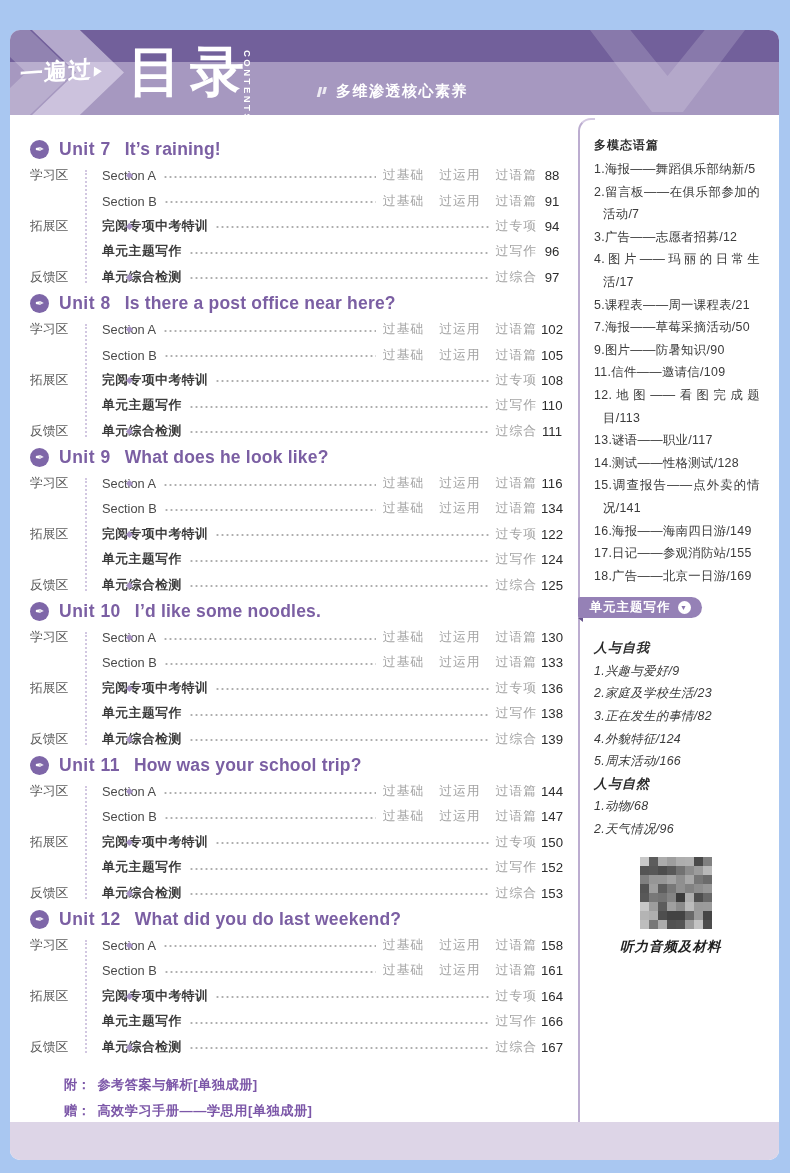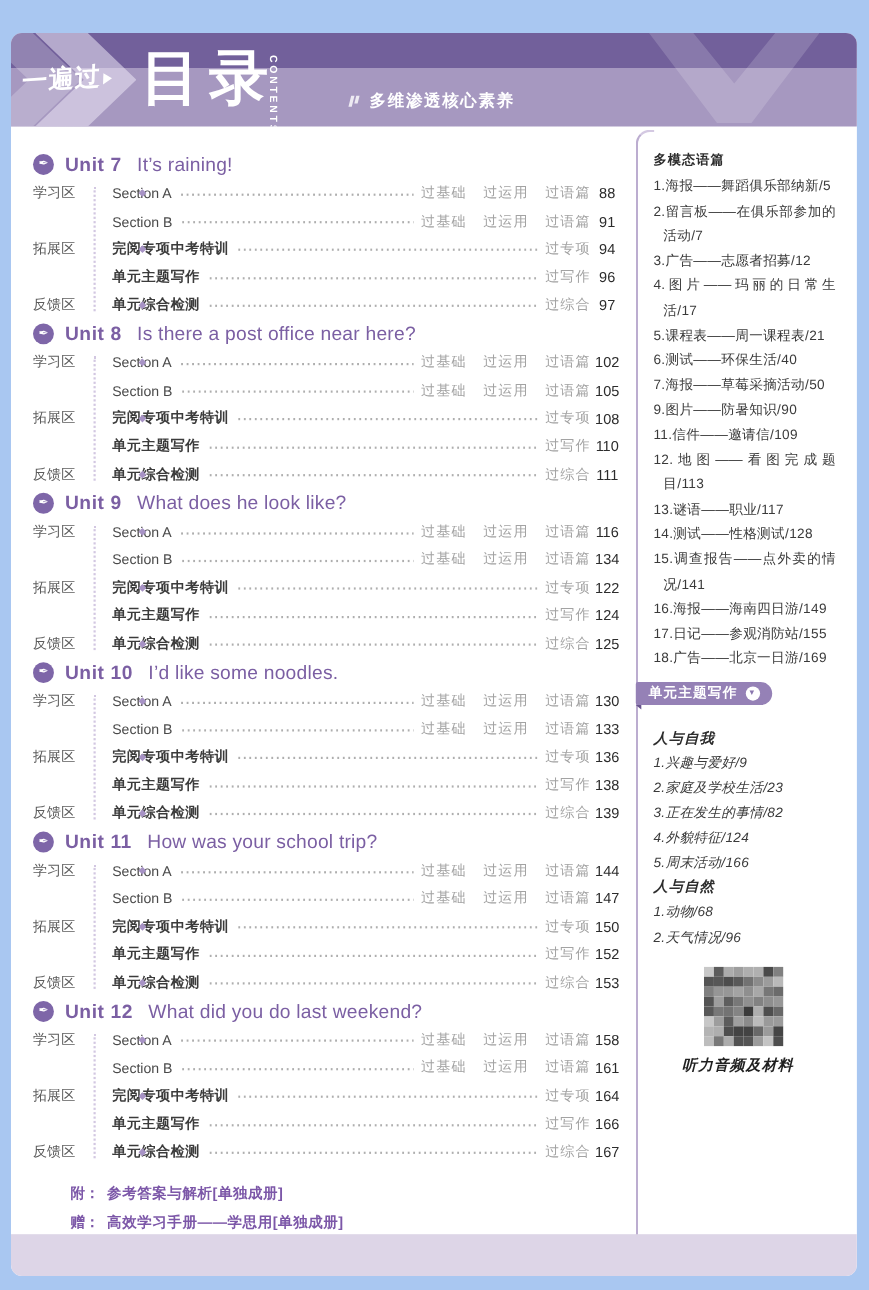--- a/index.html
+++ b/index.html
@@ -61,21 +61,21 @@
   
   .main { position:absolute; left:20px; top:106px; width:537px; }
   .unit { margin-bottom:0; }
   .unit-title { display:flex; align-items:center; height:27px; color:#7b5fa3; }
   .unit-icon {
     width:19px; height:19px; border-radius:50%; background:#7e66a8; color:#fff;
     display:flex; align-items:center; justify-content:center; font-size:11px; line-height:1;
     margin-right:10px; flex:0 0 auto;
   }
   .unit-name { font-size:17.5px; font-weight:bold; letter-spacing:.5px; white-space:nowrap; }
-  .unit-sub  { font-size:17.5px; font-weight:normal; margin-left:14px; letter-spacing:.2px; white-space:nowrap; }
+  .unit-sub  { font-size:17.5px; font-weight:bold; margin-left:14px; letter-spacing:.2px; white-space:nowrap; }
   .rows { position:relative; }
   .rows::before {
     content:""; position:absolute; left:55px; top:7px; bottom:7px; width:0;
     border-left:2px dotted #d2c7e1;
   }
   .row { display:flex; align-items:center; height:25.4px; font-size:12.8px; position:relative; }
   .zone { width:46px; color:#5c5c5c; flex:0 0 auto; white-space:nowrap; }
   .conn { width:26px; flex:0 0 auto; position:relative; height:100%; }
   .marker {
     display:none; position:absolute; left:53.5px; top:50%; width:5px; height:5px;
@@ -624,21 +624,20 @@
     <div class="divider-drop"></div>
 
     <aside class="sidebar">
       <h2 class="sb-title">多模态语篇</h2>
       <ul class="sb-list" id="multimodal-host">
           <li>1.海报——舞蹈俱乐部纳新/5</li>
           <li>2.留言板——在俱乐部参加的活动/7</li>
           <li>3.广告——志愿者招募/12</li>
           <li>4.图片——玛丽的日常生活/17</li>
           <li>5.课程表——周一课程表/21</li>
-          <li>6.测试——环保生活/40</li>
           <li>7.海报——草莓采摘活动/50</li>
           <li>9.图片——防暑知识/90</li>
           <li>11.信件——邀请信/109</li>
           <li>12.地图——看图完成题目/113</li>
           <li>13.谜语——职业/117</li>
           <li>14.测试——性格测试/128</li>
           <li>15.调查报告——点外卖的情况/141</li>
           <li>16.海报——海南四日游/149</li>
           <li>17.日记——参观消防站/155</li>
           <li>18.广告——北京一日游/169</li>

